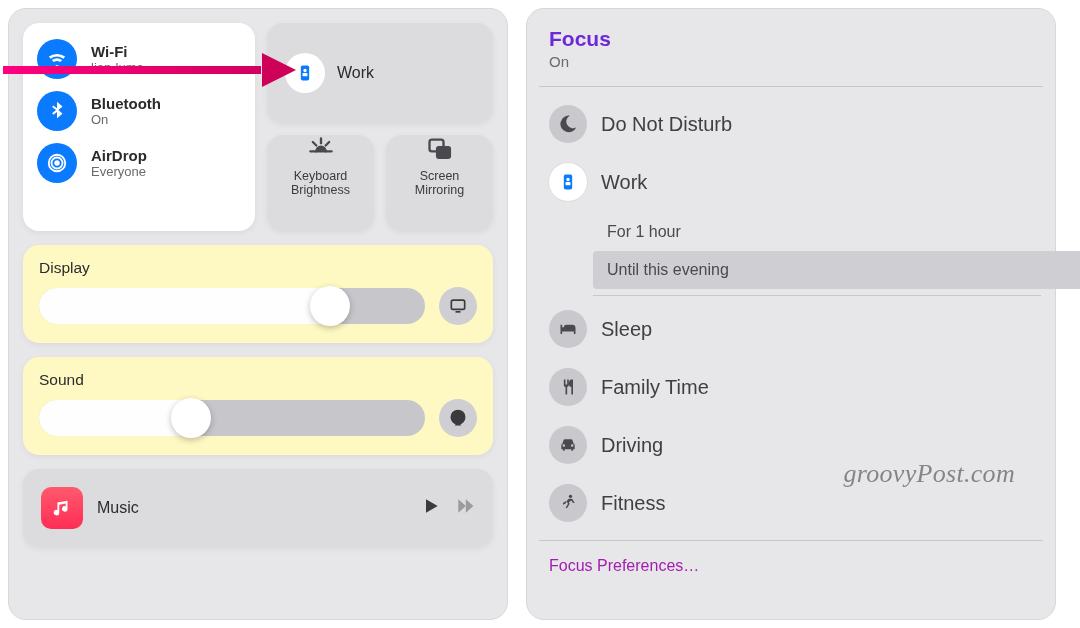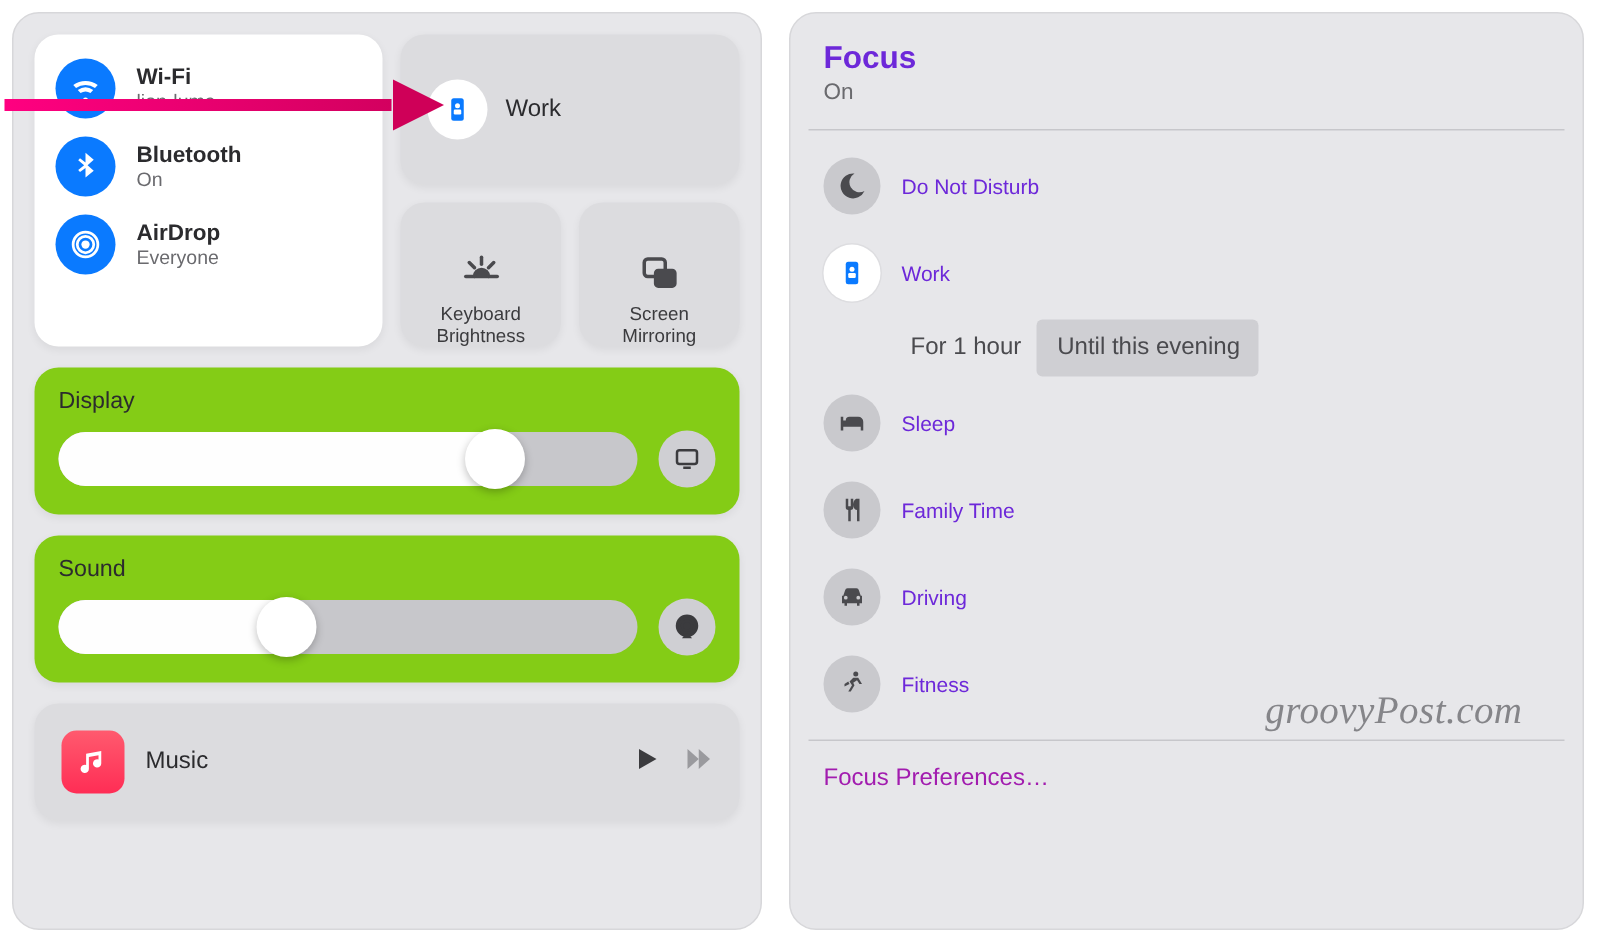--- a/index.html
+++ b/index.html
@@ -54,32 +54,32 @@
     background: #fff;
     display: flex; align-items: center; justify-content: center;
   }
   .dot-white svg { width: 20px; height: 20px; fill: #0a7aff; }
   .focus-tile .lbl { font-size: 16px; font-weight: 500; color: #2b2b2e; }
 
   .mini-row { display: flex; gap: 12px; }
   .mini {
     background: #dcdcdf; border-radius: 16px;
     flex: 1; height: 96px;
-    display: flex; flex-direction: column; align-items: center; justify-content: flex-end;
+    display: flex; flex-direction: column; align-items: center; justify-content: flex-start;
     gap: 6px;
     box-shadow: 0 2px 6px rgba(0,0,0,.06);
     cursor: pointer;
     text-align: center;
   }
   .mini .ic { width: 28px; height: 28px; display:flex; align-items:center; justify-content:center;}
   .mini .ic svg { width: 28px; height: 28px; stroke:#4a4a4e; fill:#4a4a4e;}
   .mini .lbl { font-size: 12.5px; color: #3b3b3e; line-height: 1.15; }
 
   .slider-card {
-    background: #84cc16; border-radius: 16px;
+    background: #fef9c3; border-radius: 16px;
     padding: 14px 16px 18px 16px;
     margin-top: 14px;
     box-shadow: 0 2px 6px rgba(0,0,0,.06);
   }
   .slider-card .title { font-size: 15.5px; color: #2b2b2e; margin-bottom: 10px; }
   .slider-row { display: flex; align-items: center; gap: 14px; }
   .slider {
     position: relative; height: 36px; flex: 1;
     background: #c7c7cb; border-radius: 18px;
     overflow: visible;
@@ -156,23 +156,23 @@
     padding: 8px 8px; border-radius: 10px;
     cursor: pointer;
   }
   .fp-item .fd {
     width: 38px; height: 38px; border-radius: 50%;
     display:flex; align-items:center; justify-content:center;
   }
   .fd-gray { background:#c9c9cd; }
   .fd-white { background:#fff; box-shadow:0 0 0 1px rgba(0,0,0,.04);}
   .fp-item .fd svg { width:20px; height:20px; }
-  .fp-item .lbl { font-size: 14px; color: #6d28d9; }
-
-  .fp-sub { margin-left: 54px; display:flex; flex-direction:row; }
+  .fp-item .lbl { font-size: 20px; color: #404040; }
+
+  .fp-sub { margin-left: 54px; display:flex; flex-direction:column; }
   .fp-sub .opt {
     font-size: 16px; color: #4a4a4e; padding: 10px 12px;
     cursor: pointer;
   }
   .fp-sub .opt.sel {
     background:#cfcfd3; border-radius: 4px;
     margin: 0 -470px 0 -2px; padding-left: 14px;
     position: relative;
   }
   .fp-sub-sep { height:1px; background:#c7c7cb; margin: 6px 0 2px -2px; }

